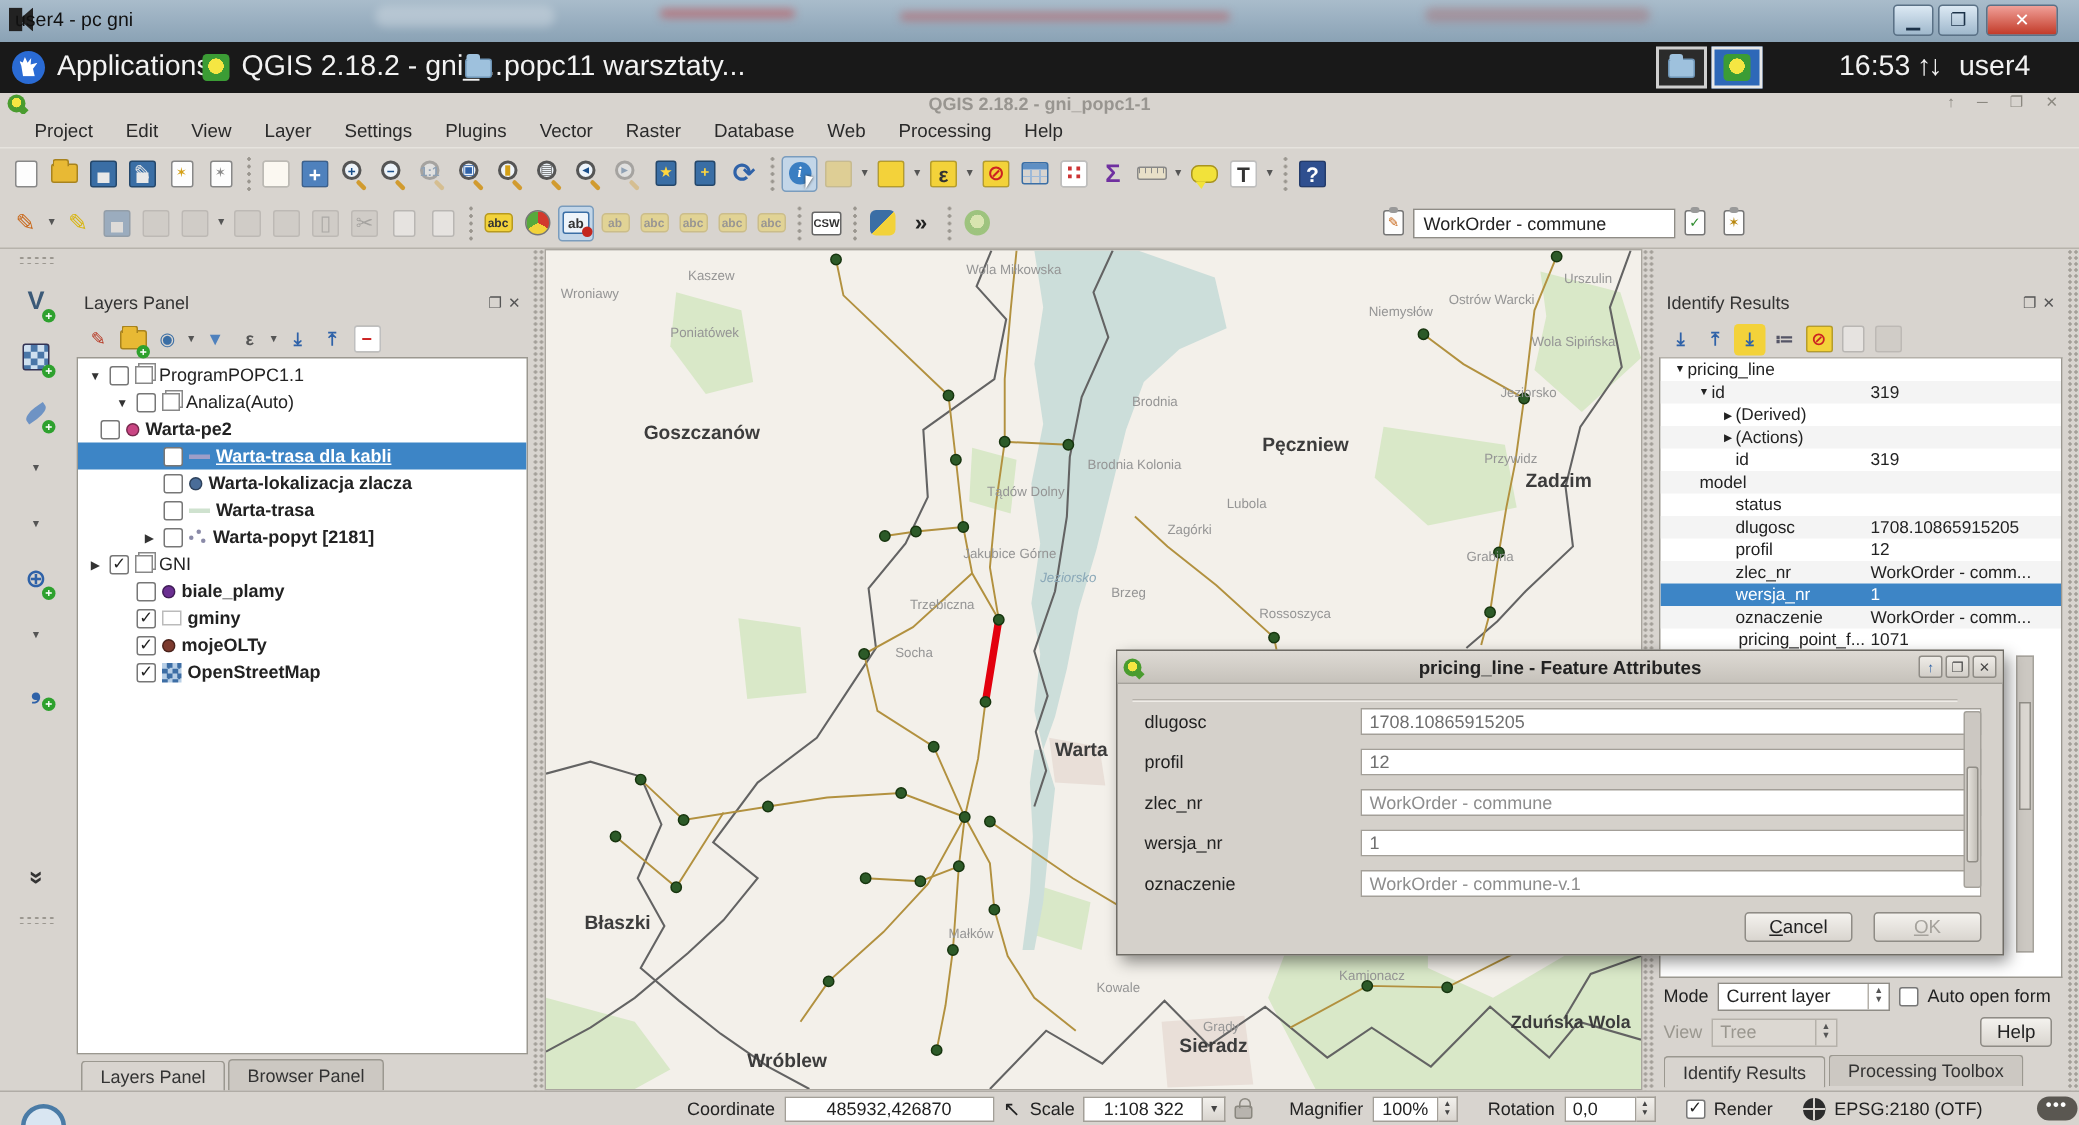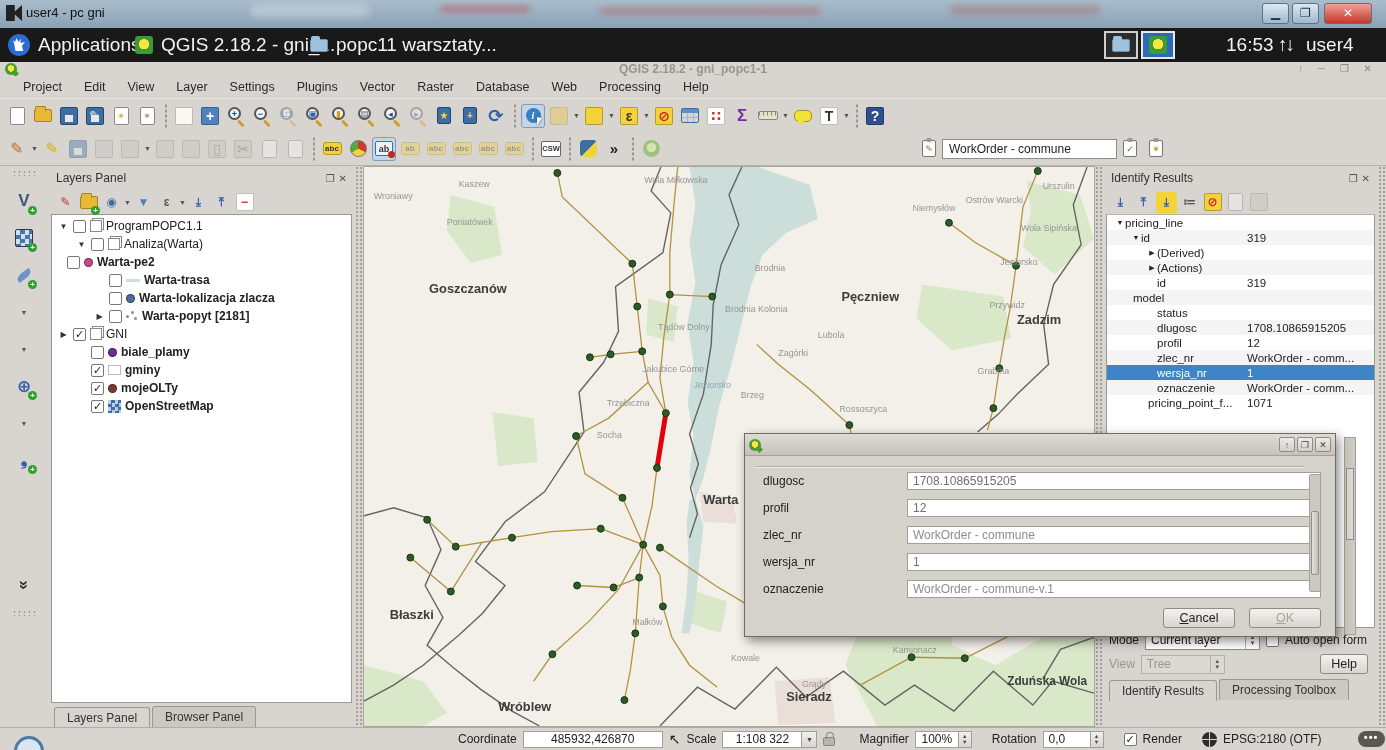--- a/index.html
+++ b/index.html
@@ -3,21 +3,21 @@
 <meta charset="utf-8">
 <style>
   * { margin:0; padding:0; box-sizing:border-box; }
   html,body { width:1386px; height:750px; overflow:hidden; }
   body { font-family:"Liberation Sans","DejaVu Sans",sans-serif; font-size:12px; color:#222; position:relative; background:#d8d4cf; }
 
   
   #desktop-bar { position:absolute; left:0; top:0; width:1386px; height:28px;
     background:linear-gradient(180deg,#a9bccb,#8aa2b5); overflow:hidden; }
   #desktop-bar .blob { position:absolute; border-radius:8px; filter:blur(3px); }
-  #desktop-title { position:absolute; left:26px; top:5px; font-size:13px; color:#111; }
+  #desktop-title { position:absolute; left:10px; top:5px; font-size:13px; color:#111; }
   #desktop-icon { position:absolute; left:6px; top:5px; width:16px; height:16px; background:#222;
     clip-path:polygon(0 0,55% 0,55% 40%,100% 0,100% 100%,55% 60%,55% 100%,0 100%); }
   .winbtn { position:absolute; top:3px; height:21px; border:1px solid #5a7186; border-radius:3px;
     background:linear-gradient(180deg,#dce9f4,#9fb8cc); color:#1c3248; font-weight:bold; text-align:center; line-height:19px; font-size:12px; }
   .winbtn.close { background:linear-gradient(180deg,#f0a098,#c23a28); color:#fff; }
 
   
   #taskbar { position:absolute; left:0; top:28px; width:1386px; height:34px; background:#191919; color:#eee; }
   #taskbar .titem { position:absolute; top:0; height:34px; display:flex; align-items:center; gap:8px; font-size:19px; color:#f2f2f2; }
   .appcircle { width:22px; height:22px; border-radius:50%; background:#2a6bd4; position:relative; }
@@ -86,21 +86,21 @@
   .dd { width:9px; height:24px; font-size:7px; color:#555; display:flex; align-items:center; justify-content:center; flex:0 0 auto; }
   .grip { width:7px; height:24px; margin:0 2px; background-image:radial-gradient(#9a968f 1px,transparent 1.2px); background-size:4px 5px; background-position:center; background-repeat:repeat-y; flex:0 0 auto; }
   .tb-combo { height:20px; border:1px solid #8f8c86; background:#fff; display:flex; align-items:center; padding:0 6px; font-size:12px; color:#222; flex:0 0 auto; }
 
   
   #main { position:absolute; left:0; top:166px; width:1386px; height:561px; display:flex; }
   #left-toolbar { width:48px; background:#d8d4cf; display:flex; flex-direction:column; align-items:center; padding-top:4px; gap:13px; }
   #left-toolbar .hgrip { width:24px; height:6px; background-image:radial-gradient(#9a968f 1px,transparent 1.2px); background-size:5px 4px; }
   #left-toolbar .tbi { font-size:17px; }
 
-  .dock { background:#d8d4cf; position:relative; }
+  .dock { background:#d8d4cf; position:relative;margin-top:24px; }
   #layers-dock { width:307px; display:flex; flex-direction:column; }
   .dock-header { height:24px; display:flex; align-items:center; padding:0 8px; font-size:12px; color:#333; }
   .dock-hbtns { margin-left:auto; display:flex; gap:4px; color:#555; font-size:10px; }
   .panel-toolbar { height:24px; display:flex; align-items:center; padding-left:6px; }
   .panel-toolbar .tbi { width:21px; height:21px; font-size:12px; }
   #layers-tree { flex:1; margin:0 3px; background:#fff; border:1px solid #9b9890; overflow:hidden; padding-top:2px; }
   .lrow { height:18px; display:flex; align-items:center; font-size:12px; gap:4px; white-space:nowrap; }
   .lrow .exp { width:11px; font-size:8px; color:#333; text-align:center; flex:0 0 auto; }
   .cb { width:13px; height:13px; background:#fff; border:1px solid #777; border-radius:2px; font-size:11px; line-height:11px; text-align:center; color:#222; flex:0 0 auto; }
   .lrow.sel { background:#3d85c6; color:#fff; }
@@ -498,39 +498,45 @@
         <div class="lrow" style="padding-left: 6px;">
           <span class="exp">▼</span>
           <span class="cb"></span>
           <span class="sw-grp"></span>
           <span class="lbl">ProgramPOPC1.1</span>
         </div>
         <div class="lrow" style="padding-left: 24px;">
           <span class="exp">▼</span>
           <span class="cb"></span>
           <span class="sw-grp"></span>
-          <span class="lbl">Analiza(Warta)</span>
+          <span class="lbl">Analiza(Auto)</span>
         </div>
         <div class="lrow" style="">
           <span class="exp"></span>
           <span class="cb"></span>
           <span class="sw-pt" style="background: rgb(201, 69, 131);"></span>
           <span class="lbl b">Warta-pe2</span>
         </div>
+        <div class="lrow sel" style="padding-left: 42px;">
+          <span class="exp"></span>
+          <span class="cb"></span>
+          <span class="sw-ln" style="background: rgb(158, 158, 200);"></span>
+          <span class="lbl b">Warta-trasa dla kabli</span>
+        </div>
+        <div class="lrow" style="padding-left: 42px;">
+          <span class="exp"></span>
+          <span class="cb"></span>
+          <span class="sw-pt" style="background: rgb(74, 109, 153);"></span>
+          <span class="lbl b">Warta-lokalizacja zlacza</span>
+        </div>
         <div class="lrow" style="padding-left: 42px;">
           <span class="exp"></span>
           <span class="cb"></span>
           <span class="sw-ln" style="background: rgb(207, 226, 207);"></span>
           <span class="lbl b">Warta-trasa</span>
-        </div>
-        <div class="lrow" style="padding-left: 42px;">
-          <span class="exp"></span>
-          <span class="cb"></span>
-          <span class="sw-pt" style="background: rgb(74, 109, 153);"></span>
-          <span class="lbl b">Warta-lokalizacja zlacza</span>
         </div>
         <div class="lrow" style="padding-left: 42px;">
           <span class="exp">▶</span>
           <span class="cb"></span>
           <span class="sw-cl">
             <i style="left: 0px; top: 4px;"></i>
             <i style="left: 5px; top: 0px;"></i>
             <i style="left: 8px; top: 6px;"></i>
           </span>
           <span class="lbl b">Warta-popyt [2181]</span>
@@ -774,21 +780,21 @@
         <div class="irow sel" style="padding-left: 40px;">
           <span class="exp"></span>
           <span class="fl">wersja_nr</span>
           <span class="vl">1</span>
         </div>
         <div class="irow" style="padding-left: 40px;">
           <span class="exp"></span>
           <span class="fl">oznaczenie</span>
           <span class="vl">WorkOrder - comm...</span>
         </div>
-        <div class="irow" style="padding-left: 31px;">
+        <div class="irow" style="padding-left: 42px;">
           <span class="exp"></span>
           <span class="fl">pricing_point_f...</span>
           <span class="vl">1071</span>
         </div>
       </div>
     <div class="form-row">
       <span>Mode</span>
       <span class="mini-combo" style="width:115px;">
         <span>Current layer</span>
         <span class="spin">▲<br>▼</span>
@@ -811,20 +817,21 @@
   </div>
 
   <div class="vsplit"></div>
 </div>
 
 <div id="idscroll-remnant"></div>
 
 <div id="dialog">
   <div id="dlg-titlebar">
     <span class="qlogo"></span>
+    <span id="dlg-title">pricing_line - Feature Attributes</span>
     <span id="dlg-btns">
       <span class="dlg-wbtn" style="color:#2f62a8;">↑</span>
       <span class="dlg-wbtn">❐</span>
       <span class="dlg-wbtn">✕</span>
     </span>
   </div>
   <div id="dlg-sep"></div>
   <div id="dlg-fields">
       <div class="dlg-row" style="top: 38px;">
         <span class="dl">dlugosc</span>

